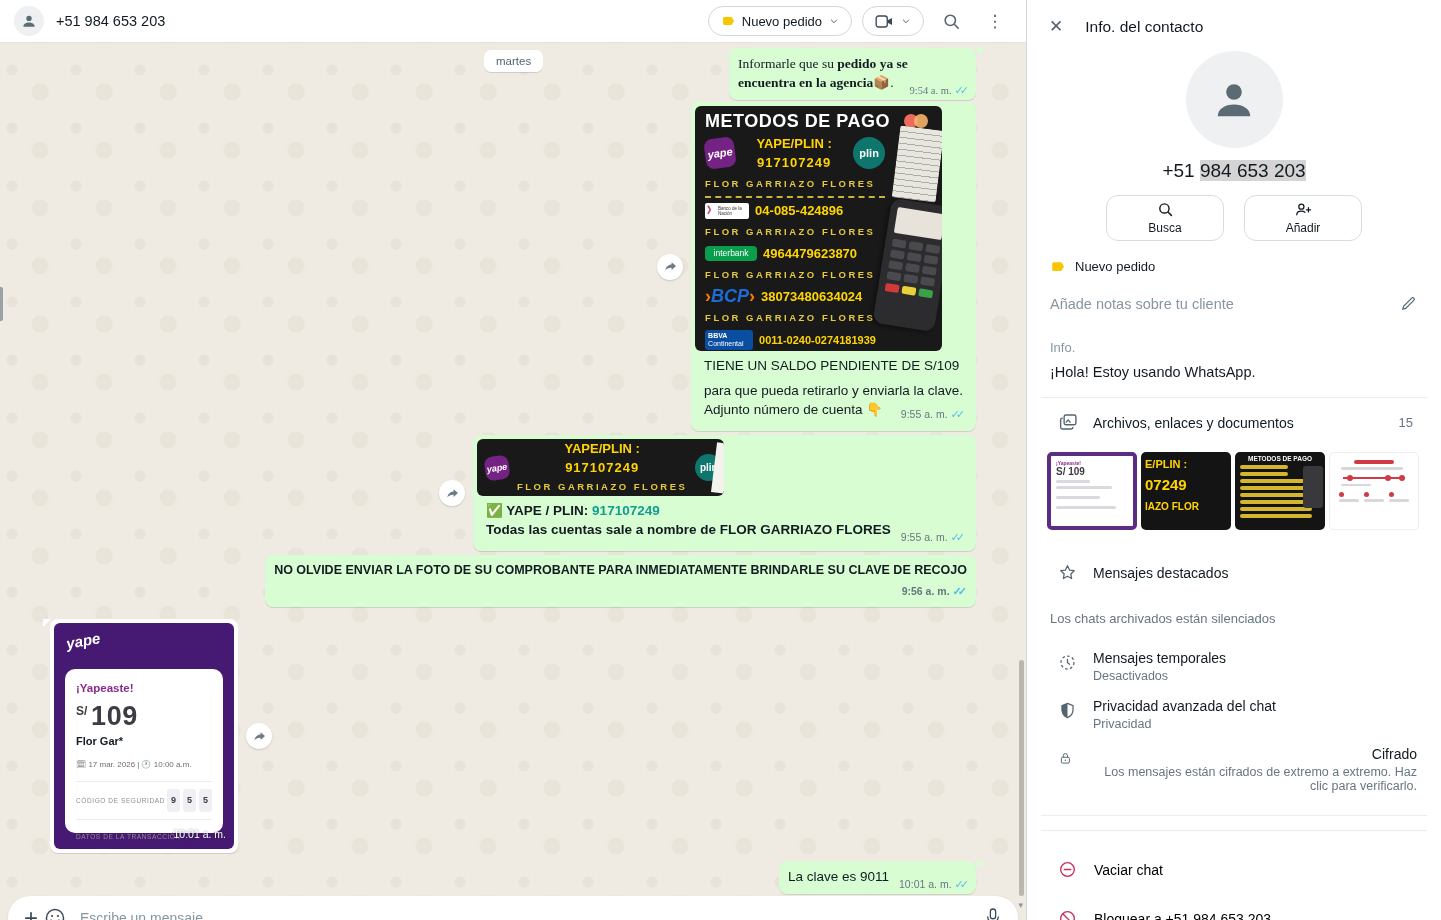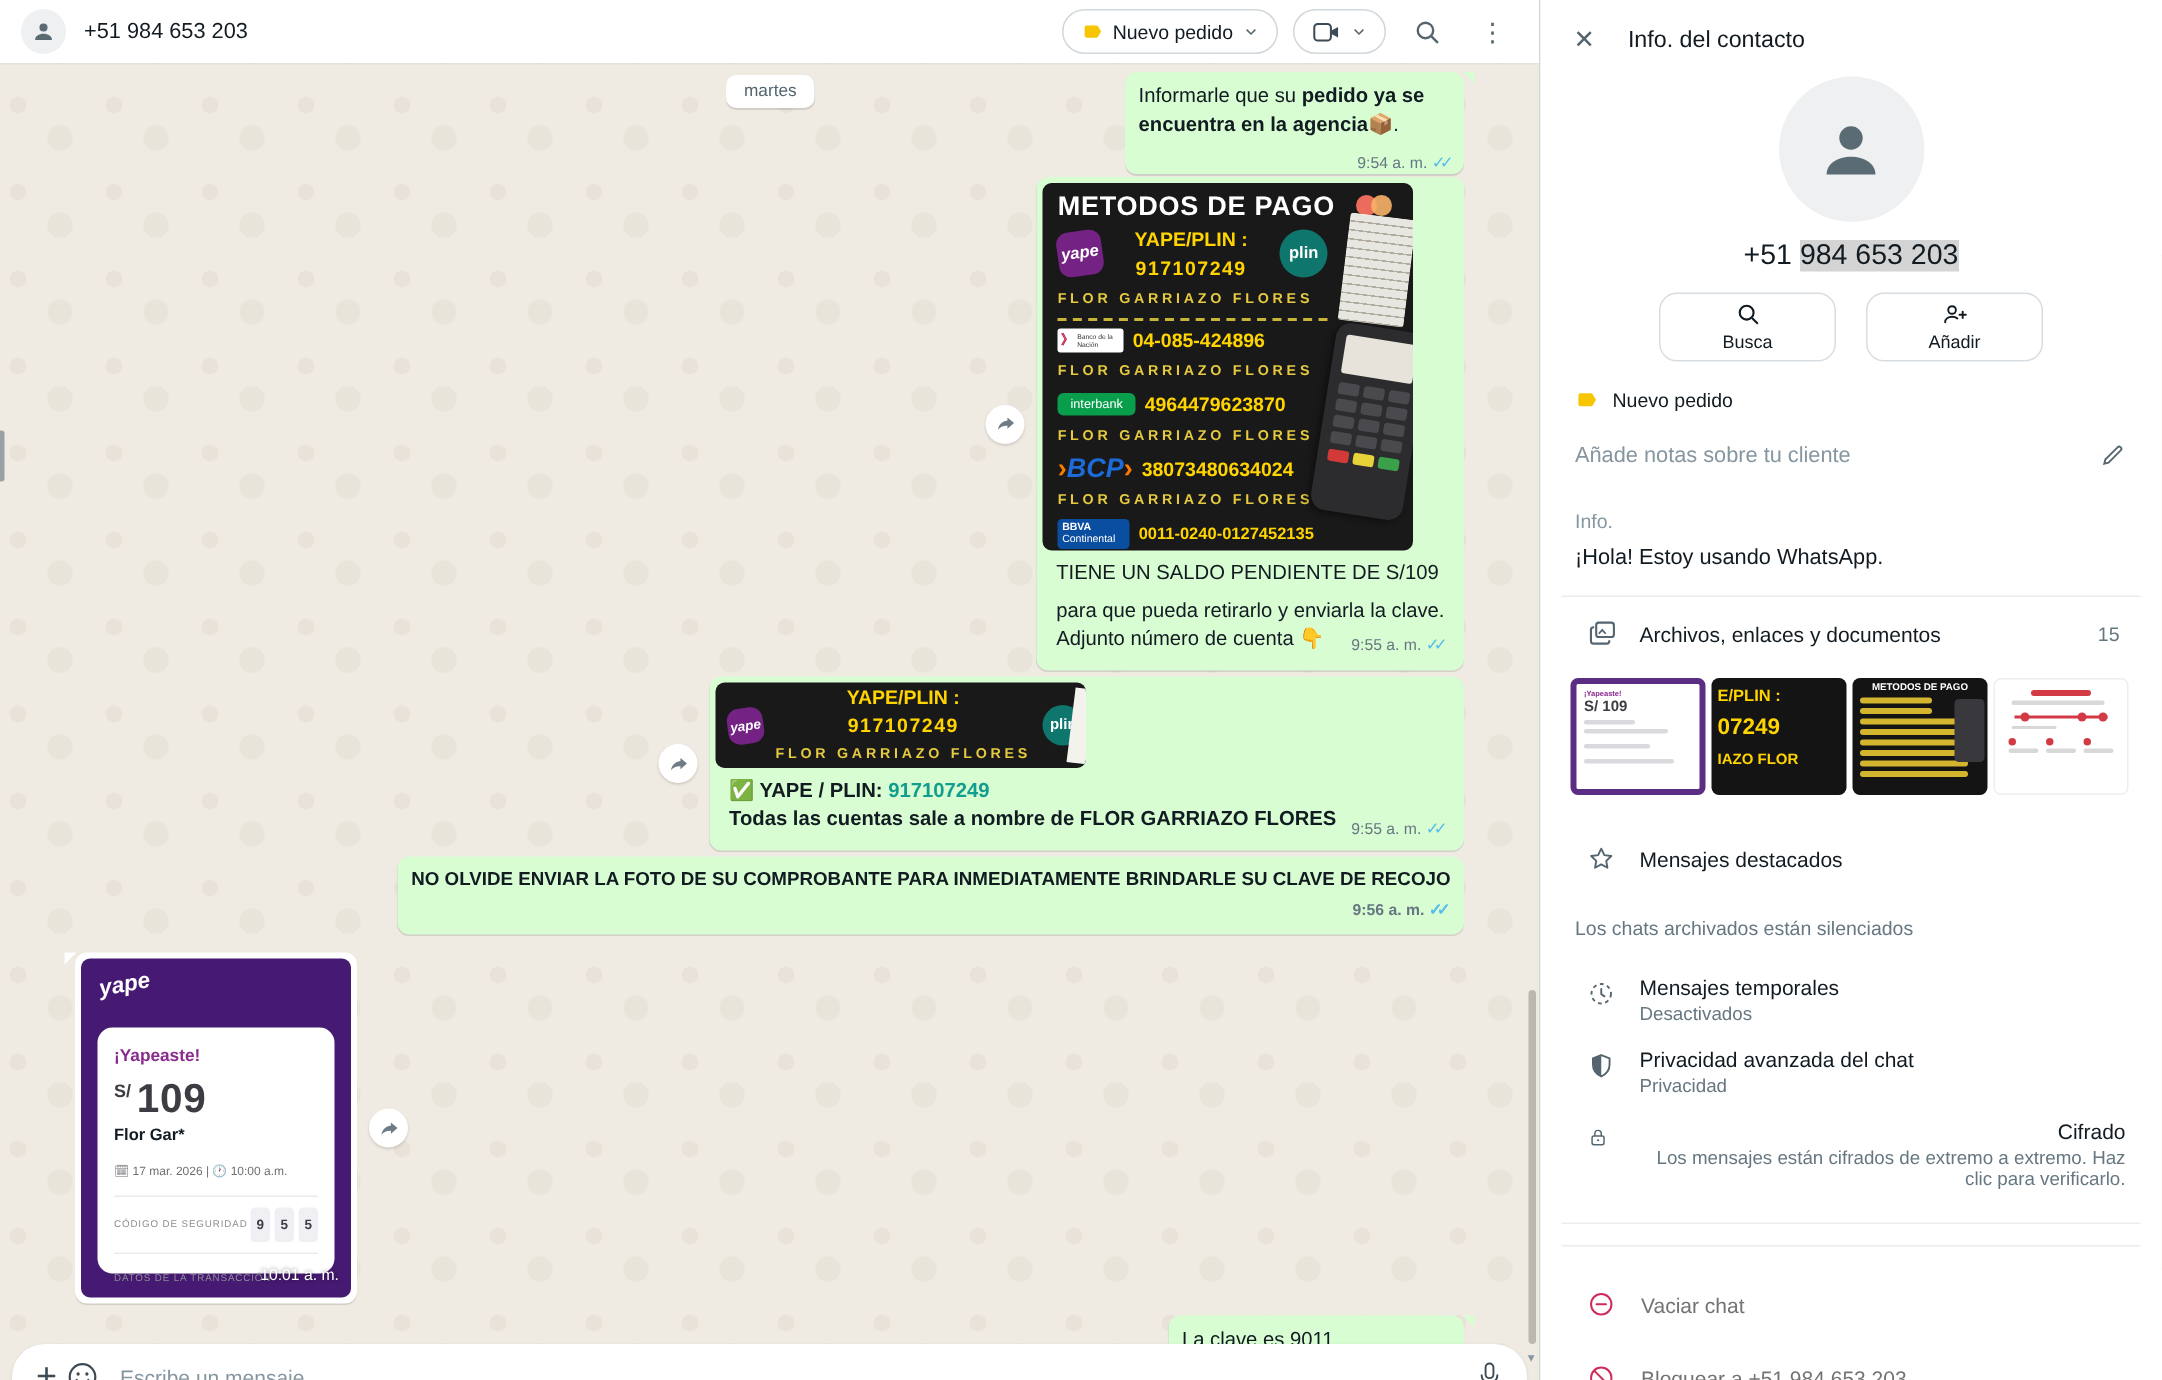--- a/index.html
+++ b/index.html
@@ -159,21 +159,21 @@
   .t-doc .track{position:relative;height:6px;margin:5px 8px 0;}
   .t-doc .track .ln{position:absolute;top:2px;left:0;right:0;height:2px;background:#d23a45;}
   .t-doc .track .dot{position:absolute;top:0;width:6px;height:6px;border-radius:50%;background:#d23a45;}
   .t-doc .cols{display:flex;gap:5px;margin-top:6px;padding:0 4px;}
   .t-doc .cols .c{flex:1;}
   .t-doc .cc{width:5px;height:5px;border-radius:50%;background:#d23a45;margin-bottom:2px;}
   .list-row{display:flex;align-items:flex-start;gap:16px;padding:0 24px 0 31px;}
   .list-row .tt{font-size:14px;}
   .list-row .ss{font-size:12.5px;color:#667781;margin-top:3px;}
   .note-gray{color:#667781;font-size:13px;padding:29px 0 0 23px;}
-  .danger{color:#737373;}
+  .danger{color:#000000;}
   .danger-row{display:flex;align-items:center;gap:17px;padding:0 0 0 31px;font-size:14px;cursor:pointer;}
 </style>
 </head>
 <body>
 
 <div class="app">
 
   <div class="chat-panel">
     <div class="chat-header">
       <div class="avatar-sm">
@@ -213,21 +213,21 @@
           </button>
       </div>
     </div>
 
     <div class="chat-body">
       <div class="date-chip">martes</div>
 
       <div class="msgs">
 
         <div class="row out" style="margin-top:3px;">
-          <div class="bubble tail-out" style="width:226px;">
+          <div class="bubble tail-out" style="width:247px;font-family:Liberation Serif, serif;">
             <div class="txt">
               <span>Informarle que su </span><b>pedido ya se encuentra en la agencia</b><span>📦.</span>
               <span class="meta">
                   <span>9:54 a. m.</span>
                   <span class="ticks">✓✓</span>
                 </span>
             </div>
           </div>
         </div>
 
@@ -270,21 +270,21 @@
               <div class="prow">
                 <div class="bcp"><i>›</i><span>BCP</span><i>›</i></div>
                 <div class="yellow pnum">38073480634024</div>
               </div>
               <div class="owner">FLOR GARRIAZO FLORES</div>
               <div class="prow">
                 <div class="bbva-box">
                     <b>BBVA</b>
                     <span>Continental</span>
                   </div>
-                <div class="yellow pnum sm">0011-0240-0127452135</div>
+                <div class="yellow pnum sm">0011-0240-0274181939</div>
               </div>
 
               <div class="receipt-paper"></div>
               <div class="pos">
                 <div class="scr"></div>
                 <div class="keys">
                     <i></i>
                     <i></i>
                     <i></i>
                     <i></i>

